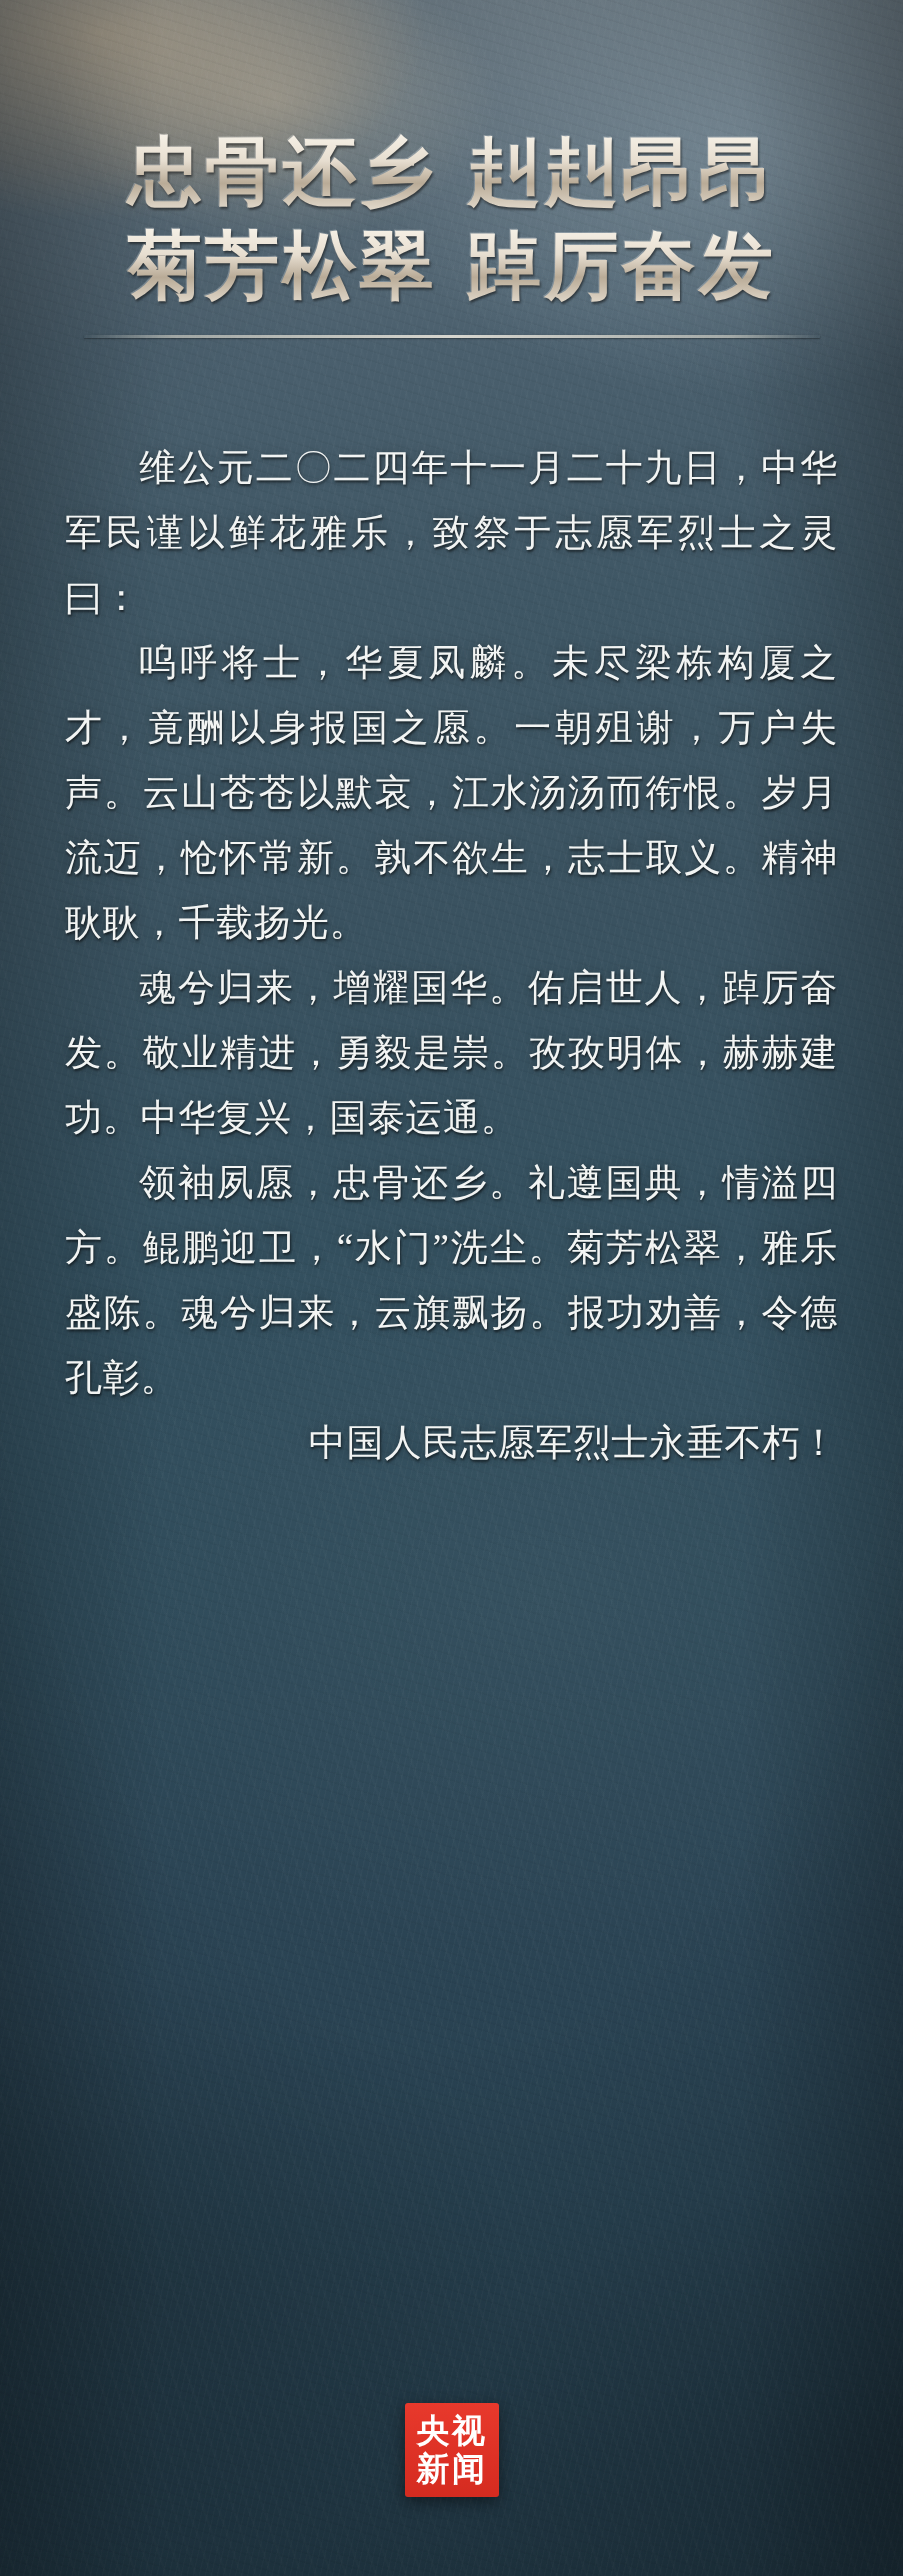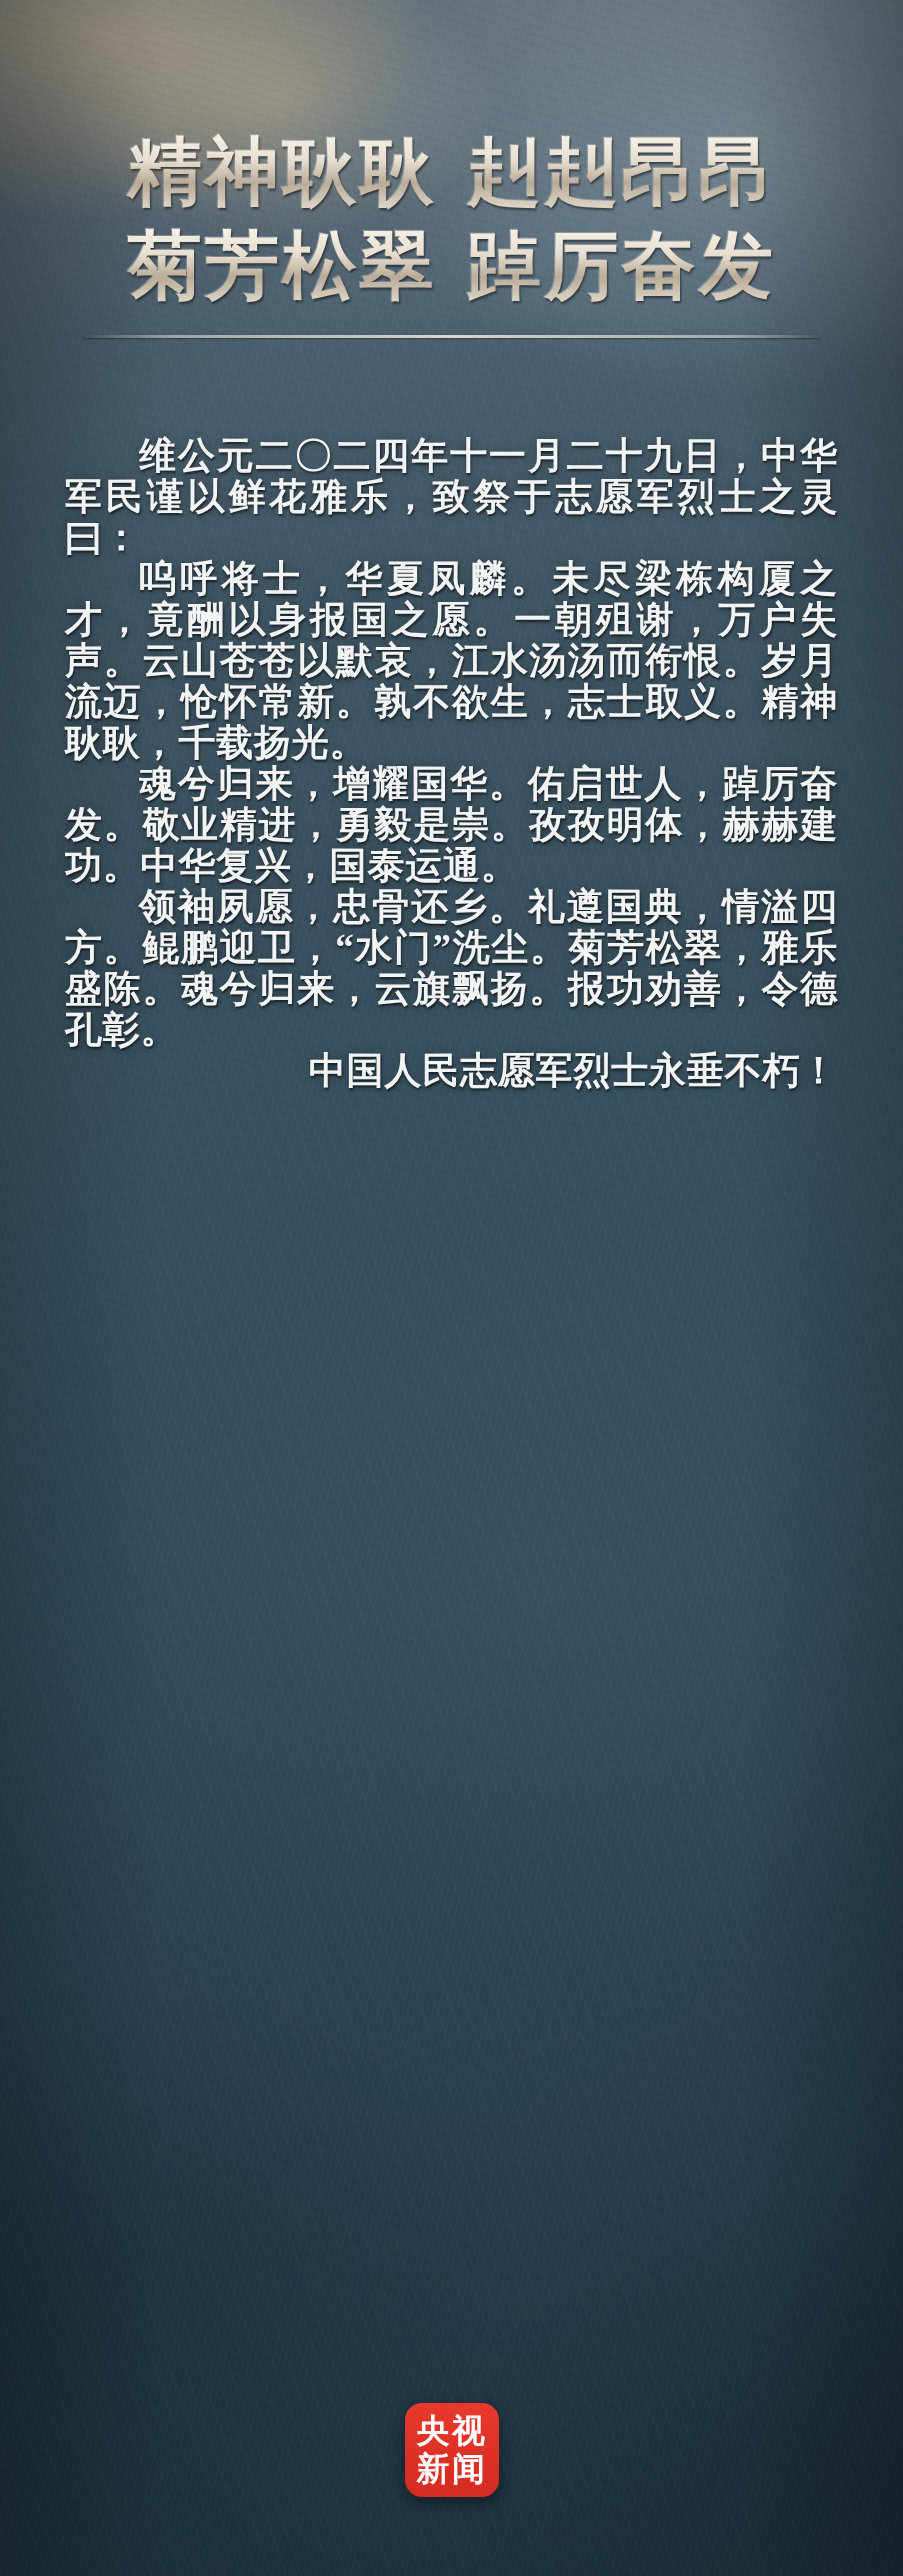--- a/index.html
+++ b/index.html
@@ -96,43 +96,42 @@
     position: absolute;
     top: 435px;
     left: 65px;
     width: 773px;
     z-index: 3;
   }
   #body-text p {
     margin: 0 0 0 0;
     font-family: "Liberation Serif", "DejaVu Serif", serif;
     font-size: 37px;
-    line-height: 41px;
+    line-height: 65px;
     color: #f2f4f3;
     text-align: justify;
     text-justify: inter-character;
     letter-spacing: 0.8px;
     text-shadow: 0.8px 1.7px 2.5px rgba(0,0,0,0.60), 0 0 11.7px rgba(0,0,0,0.28);
     text-indent: 74px;
-    font-weight: bold;
   }
   #body-text p.closing {
     text-indent: 37px;
     text-align: right;
   }
 
   
   #logo {
     position: absolute;
     left: 50%;
     transform: translateX(-50%);
     top: 2403px;
     width: 94px;
     height: 94px;
-    border-radius: 17px;
+    border-radius: 3px;
     background: linear-gradient(180deg, #e8392c 0%, #d52b20 100%);
     box-shadow: 0 5px 15px rgba(0,0,0,0.45);
     display: flex;
     flex-direction: column;
     align-items: center;
     justify-content: center;
     z-index: 5;
   }
   #logo .l1, #logo .l2 {
     color: #ffffff;
@@ -144,21 +143,21 @@
   }
 </style>
 </head>
 <body>
 
 <div id="poster">
 
   <div id="texture"></div>
 
   <div id="title-block">
-    <div class="title-line"><span>精神耿耿</span><span class="gap"></span><span>赳赳昂昂</span></div>
+    <div class="title-line"><span>忠骨还乡</span><span class="gap"></span><span>赳赳昂昂</span></div>
     <div class="title-line"><span>菊芳松翠</span><span class="gap"></span><span>踔厉奋发</span></div>
     <div id="title-rule"></div>
   </div>
 
   <div id="body-text">
     <p>维公元二〇二四年十一月二十九日，中华军民谨以鲜花雅乐，致祭于志愿军烈士之灵曰：</p>
     <p>呜呼将士，华夏凤麟。未尽梁栋构厦之才，竟酬以身报国之愿。一朝殂谢，万户失声。云山苍苍以默哀，江水汤汤而衔恨。岁月流迈，怆怀常新。孰不欲生，志士取义。精神耿耿，千载扬光。</p>
     <p>魂兮归来，增耀国华。佑启世人，踔厉奋发。敬业精进，勇毅是崇。孜孜明体，赫赫建功。中华复兴，国泰运通。</p>
     <p>领袖夙愿，忠骨还乡。礼遵国典，情溢四方。鲲鹏迎卫，“水门”洗尘。菊芳松翠，雅乐盛陈。魂兮归来，云旗飘扬。报功劝善，令德孔彰。</p>
     <p class="closing">中国人民志愿军烈士永垂不朽！</p>

